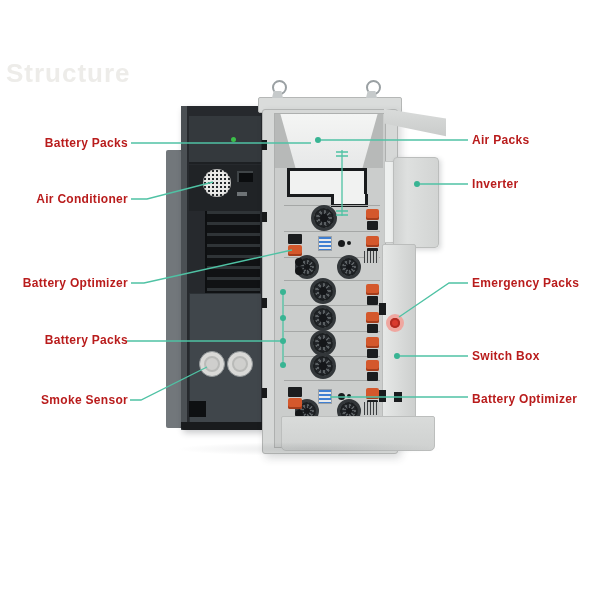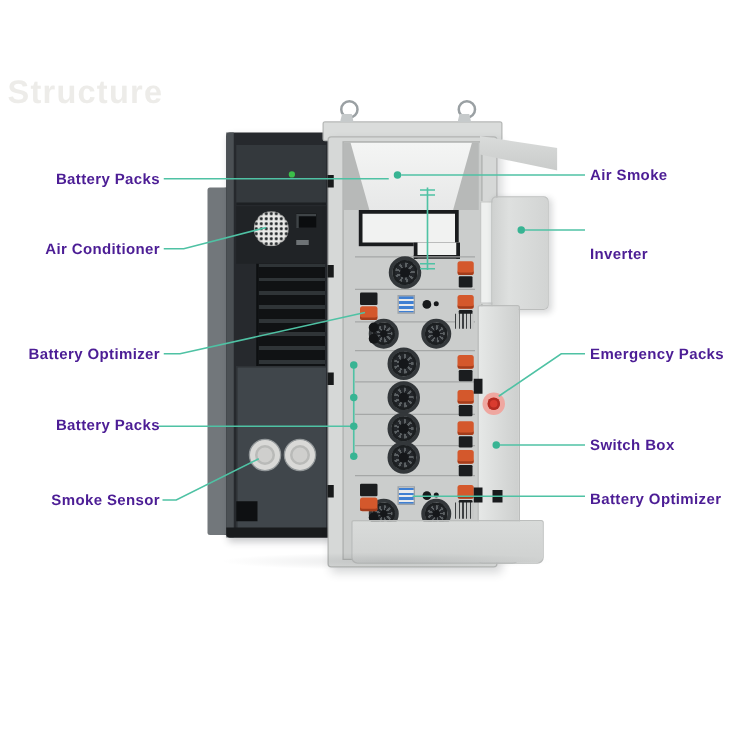--- a/index.html
+++ b/index.html
@@ -5,21 +5,21 @@
   html,body{margin:0;padding:0;background:#ffffff;}
   .stage{position:relative;width:600px;height:600px;background:#ffffff;overflow:hidden;
          font-family:"Liberation Sans",sans-serif;}
   .abs{position:absolute;}
 
   
   .watermark{position:absolute;left:6px;top:58px;font-size:26px;font-weight:bold;
              color:#edece9;letter-spacing:1px;}
 
   
-  .lbl{position:absolute;font-size:12px;font-weight:bold;color:#4c1d95;
+  .lbl{position:absolute;font-size:12px;font-weight:bold;color:#b91c1c;
        letter-spacing:.3px;white-space:nowrap;line-height:14px;}
   .lbl-l{text-align:right;right:472px;}
   .lbl-r{left:472px;}
 
   
   .dc-side{background:#72777b;border-radius:2px;box-shadow:inset -3px 0 0 #595e62;}
   .dc-body{background:#26292d;border-radius:3px;box-shadow:2px 3px 6px rgba(40,45,50,.25);}
   .dc-edge{background:#4b5054;}
   .dc-top{background:#34393d;box-shadow:inset 0 -2px 0 #1d2023;}
   .led{background:#3bbf49;border-radius:50%;}
@@ -213,19 +213,19 @@
       <circle cx="417" cy="184" r="3"></circle>
       <circle cx="397" cy="356" r="3"></circle>
     </g>
   </svg>
 
   <div class="lbl lbl-l" style="top:136px;">Battery Packs</div>
   <div class="lbl lbl-l" style="top:192px;">Air Conditioner</div>
   <div class="lbl lbl-l" style="top:276px;">Battery Optimizer</div>
   <div class="lbl lbl-l" style="top:333px;">Battery Packs</div>
   <div class="lbl lbl-l" style="top:393px;margin-left:28px;">Smoke Sensor</div>
-  <div class="lbl lbl-r" style="top:133px;">Air Smoke</div>
-  <div class="lbl lbl-r" style="top:177px;margin-top:19px;">Inverter</div>
+  <div class="lbl lbl-r" style="top:133px;">Air Packs</div>
+  <div class="lbl lbl-r" style="top:177px;">Inverter</div>
   <div class="lbl lbl-r" style="top:276px;">Emergency Packs</div>
   <div class="lbl lbl-r" style="top:349px;">Switch Box</div>
   <div class="lbl lbl-r" style="top:392px;">Battery Optimizer</div>
 
 </div>
 
 </body></html>

